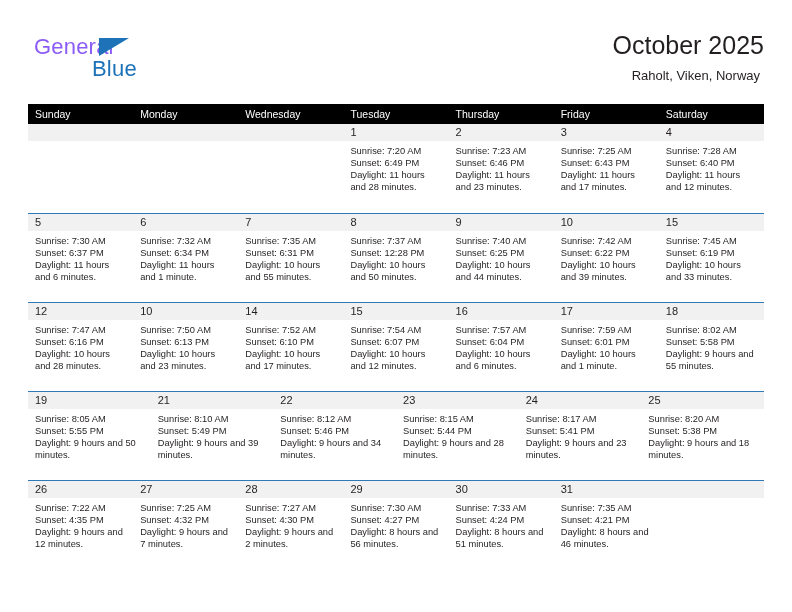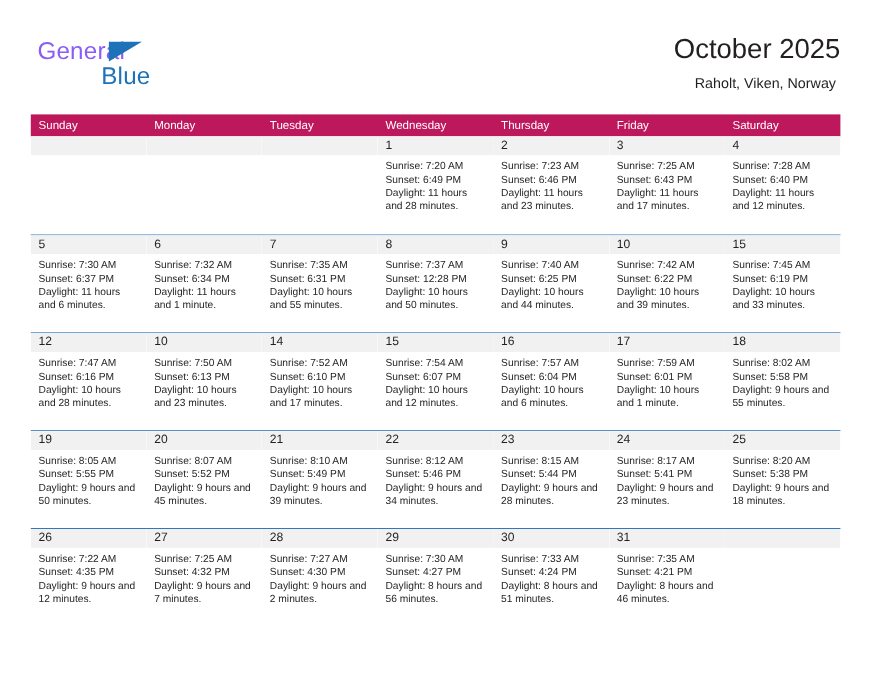--- a/index.html
+++ b/index.html
@@ -88,21 +88,21 @@
 
   
   .calendar {
     position: absolute;
     left: 28px;
     top: 104px;
     width: 736px;
   }
   .dow-row {
     display: flex;
-    background: #be185d;
+    background: #000000;
     height: 20px;
   }
   .dow {
     flex: 1 1 0;
     color: #ffffff;
     font-size: 10.5px;
     line-height: 20px;
     padding-left: 7px;
     box-sizing: border-box;
     white-space: nowrap;
@@ -167,22 +167,22 @@
       <p class="cal-subtitle">Raholt, Viken, Norway</p>
     </div>
 
   </div>
 
   <div class="calendar">
 
     <div class="dow-row">
       <div class="dow">Sunday</div>
       <div class="dow">Monday</div>
+      <div class="dow">Wednesday</div>
       <div class="dow">Tuesday</div>
-      <div class="dow">Wednesday</div>
       <div class="dow">Thursday</div>
       <div class="dow">Friday</div>
       <div class="dow">Saturday</div>
     </div>
 
     <div id="weeks-container">
         <div class="week">
           <div class="day empty">
             <div class="daynum-band">
               <span class="daynum"></span>
@@ -389,30 +389,20 @@
               <span class="daynum">19</span>
             </div>
             <div class="info">
               <div>Sunrise: 8:05 AM</div>
               <div>Sunset: 5:55 PM</div>
               <div>Daylight: 9 hours and 50 minutes.</div>
             </div>
           </div>
           <div class="day">
             <div class="daynum-band">
-              <span class="daynum">20</span>
-            </div>
-            <div class="info">
-              <div>Sunrise: 8:07 AM</div>
-              <div>Sunset: 5:52 PM</div>
-              <div>Daylight: 9 hours and 45 minutes.</div>
-            </div>
-          </div>
-          <div class="day">
-            <div class="daynum-band">
               <span class="daynum">21</span>
             </div>
             <div class="info">
               <div>Sunrise: 8:10 AM</div>
               <div>Sunset: 5:49 PM</div>
               <div>Daylight: 9 hours and 39 minutes.</div>
             </div>
           </div>
           <div class="day">
             <div class="daynum-band">

